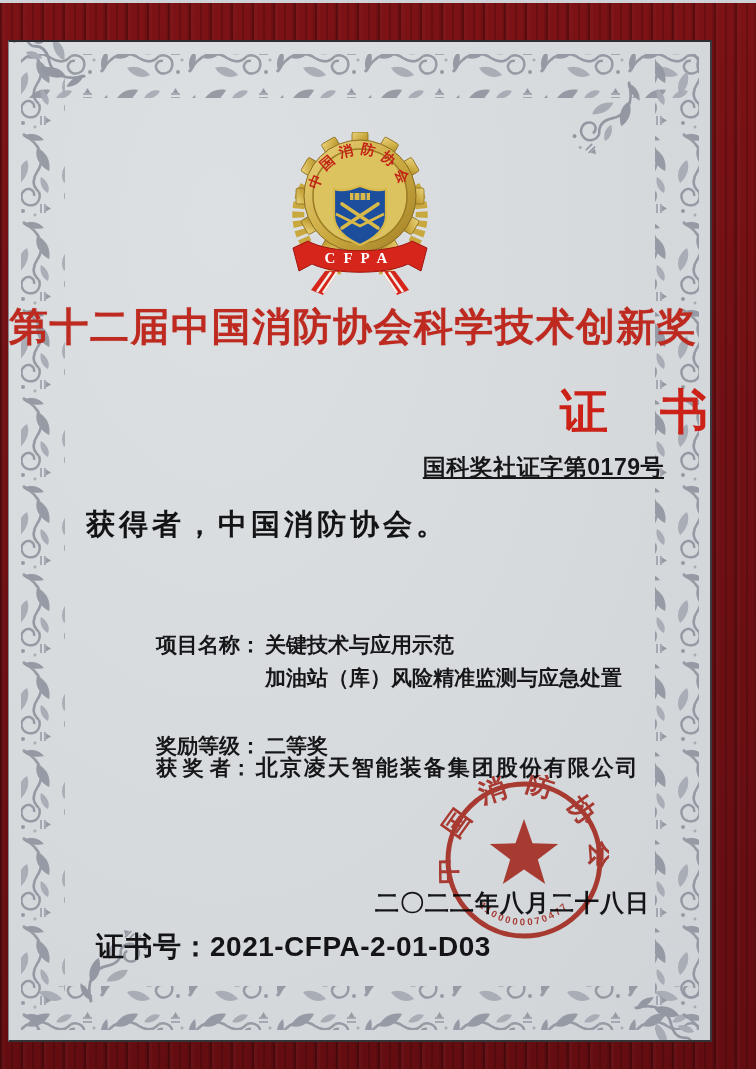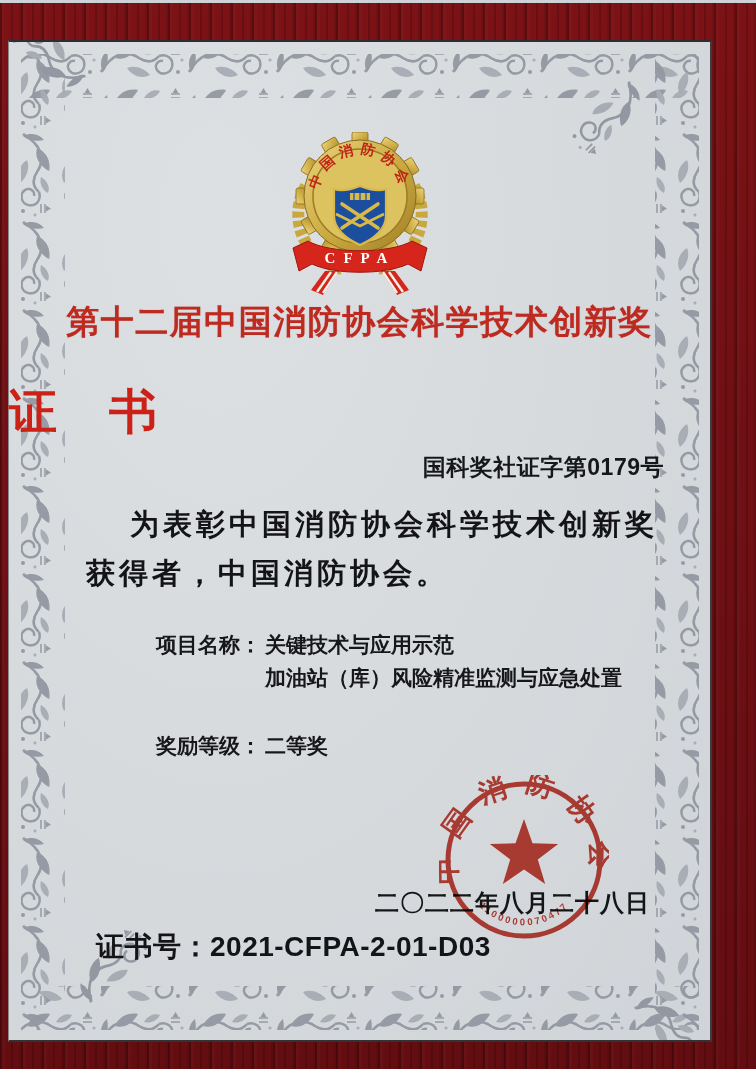--- a/index.html
+++ b/index.html
@@ -23,32 +23,32 @@
     box-sizing:border-box;
     border-top:2px solid #2e2e32;border-right:2px solid #3c3c40;
     border-bottom:2px solid #333336;border-left:1px solid #8a8a8e;
     background:
       radial-gradient(ellipse at 30% 18%, #dde0e3 0%, #d6dadd 55%, #d0d4d8 100%);
     z-index:2;
   }
   .border-svg{position:absolute;left:0;top:0;width:700px;height:998px;pointer-events:none;}
   .emblem{position:absolute;left:calc(50% - 75px);top:90px;width:150px;height:166px;}
   .award-title{
-    position:absolute;left:0;top:258px;width:100%;text-align:center;
-    font-size:33px;font-weight:bold;letter-spacing:1.5px;color:#bf2a20;
+    position:absolute;left:0;top:258px;width:100%;text-align:left;
+    font-size:39px;font-weight:bold;letter-spacing:1.5px;color:#bf2a20;
     text-shadow:0 0 1px rgba(160,20,10,.35);
   }
   .cert-heading{
-    position:absolute;left:0;top:338px;width:100%;text-align:left;
+    position:absolute;left:0;top:338px;width:100%;text-align:right;
     font-size:48px;font-weight:bold;color:#cc2117;letter-spacing:2px;
   }
   .doc-number{
     position:absolute;right:46px;top:410px;
     font-family:"Liberation Sans", sans-serif;
-    font-size:23px;font-weight:bold;color:#17171a;letter-spacing:.5px;
+    font-size:23px;font-weight:bold;color:#17171a;letter-spacing:.5px;text-decoration:underline;
   }
   .citation{
     position:absolute;left:77px;top:458px;width:575px;
     font-size:29px;font-weight:600;color:#141416;letter-spacing:4px;line-height:49px;
   }
   .citation .l1{display:block;padding-left:44px;}
   .citation .l2{display:block;}
   .field{
     position:absolute;left:147px;display:flex;
     font-family:"Liberation Sans", sans-serif;
@@ -174,37 +174,40 @@
     </g>
   </svg>
 
   <div class="award-title">第十二届中国消防协会科学技术创新奖</div>
 
   <div class="cert-heading">证　书</div>
 
   <div class="doc-number">国科奖社证字第0179号</div>
 
   <div class="citation">
-    <span class="l1">为表彰中国消防协会科学技术创新奖</span>
     <span class="l2">获得者，中国消防协会。</span>
   </div>
 
   <div class="field field-project">
     <span class="lbl">项目名称：</span>
     <span class="val">
       <span style="display:block">关键技术与应用示范</span>
       <span style="display:block">加油站（库）风险精准监测与应急处置</span>
     </span>
   </div>
 
   <div class="field field-award">
     <span class="lbl">奖励等级：</span>
     <span class="val">二等奖</span>
   </div>
 
+  <div class="field field-winner">
+    <span class="lbl">获 奖 者：</span>
+    <span class="val">北京凌天智能装备集团股份有限公司</span>
+  </div>
 
   <div class="date-line">二〇二二年八月二十八日</div>
 
   <svg class="seal" viewBox="0 0 170 170" xmlns="http://www.w3.org/2000/svg">
     <defs>
       <path id="sealArc" d="M 22,112 A 68 68 0 1 1 148,112" fill="none"></path>
       <path id="sealBottomArc" d="M 40,131 A 62 62 0 0 0 130,131" fill="none"></path>
     </defs>
     <circle cx="85" cy="85" r="76" fill="none" stroke="#c5352a" stroke-width="5"></circle>
     <polygon fill="#c5352a" points="85,44 93.5,68.3 119.2,68.9 98.8,84.5 106.2,109.1 85,94.5 63.8,109.1 71.2,84.5 50.8,68.9 76.5,68.3"></polygon>

